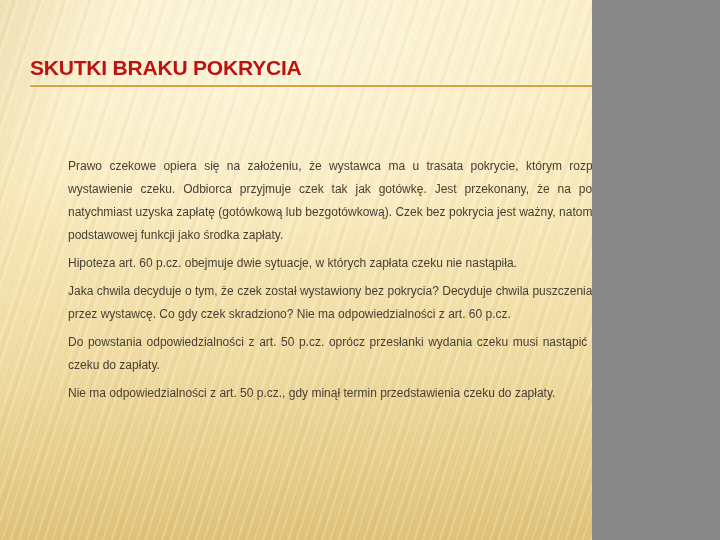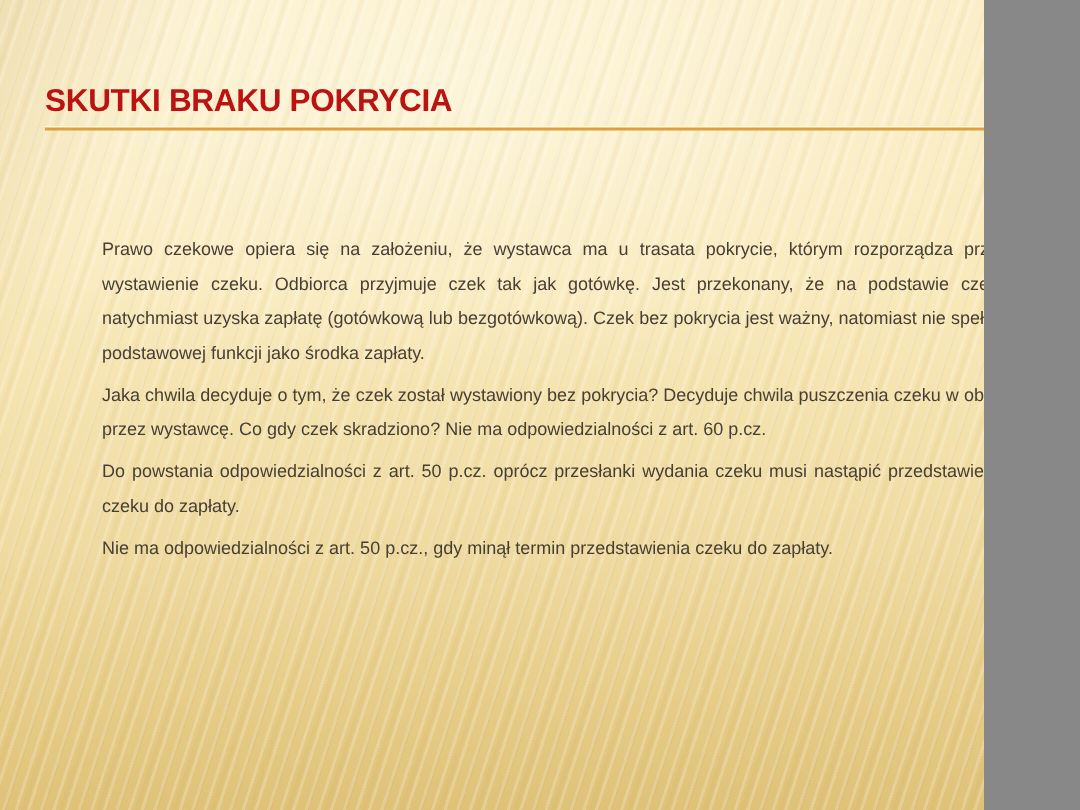--- a/index.html
+++ b/index.html
@@ -2,21 +2,21 @@
 <html><head>
 <meta charset="utf-8">
 <style>
   html, body {
     margin: 0;
     padding: 0;
     background: #888;
   }
   .slide {
     position: relative;
-    width: 656px;
+    width: 592px;
     height: 540px;
     overflow: hidden;
     font-family: "Liberation Sans", sans-serif;
     background:
       repeating-linear-gradient(108deg,
         rgba(255,255,255,0.20) 0px, rgba(255,255,255,0.20) 2px,
         rgba(255,255,255,0.0) 2px, rgba(255,255,255,0.0) 8px),
       repeating-linear-gradient(108deg,
         rgba(184,148,74,0.07) 0px, rgba(184,148,74,0.07) 3px,
         rgba(184,148,74,0.0) 3px, rgba(184,148,74,0.0) 12px),
@@ -62,17 +62,18 @@
   }
 </style>
 </head>
 <body>
 
 <div class="slide">
   <h1 class="slide-title">SKUTKI BRAKU POKRYCIA</h1>
   <div class="title-rule"></div>
   <div class="body-text">
     <p>Prawo czekowe opiera się na założeniu, że wystawca ma u trasata pokrycie, którym rozporządza przez wystawienie czeku. Odbiorca przyjmuje czek tak jak gotówkę. Jest przekonany, że na podstawie czeku natychmiast uzyska zapłatę (gotówkową lub bezgotówkową). Czek bez pokrycia jest ważny, natomiast nie spełnia podstawowej funkcji jako środka zapłaty.</p>
+    <p>Hipoteza art. 60 p.cz. obejmuje dwie sytuacje, w których zapłata czeku nie nastąpiła.</p>
     <p>Jaka chwila decyduje o tym, że czek został wystawiony bez pokrycia? Decyduje chwila puszczenia czeku w obieg przez wystawcę. Co gdy czek skradziono? Nie ma odpowiedzialności z art. 60 p.cz.</p>
     <p>Do powstania odpowiedzialności z art. 50 p.cz. oprócz przesłanki wydania czeku musi nastąpić przedstawienie czeku do zapłaty.</p>
     <p>Nie ma odpowiedzialności z art. 50 p.cz., gdy minął termin przedstawienia czeku do zapłaty.</p>
   </div>
 </div>
 
 </body></html>

